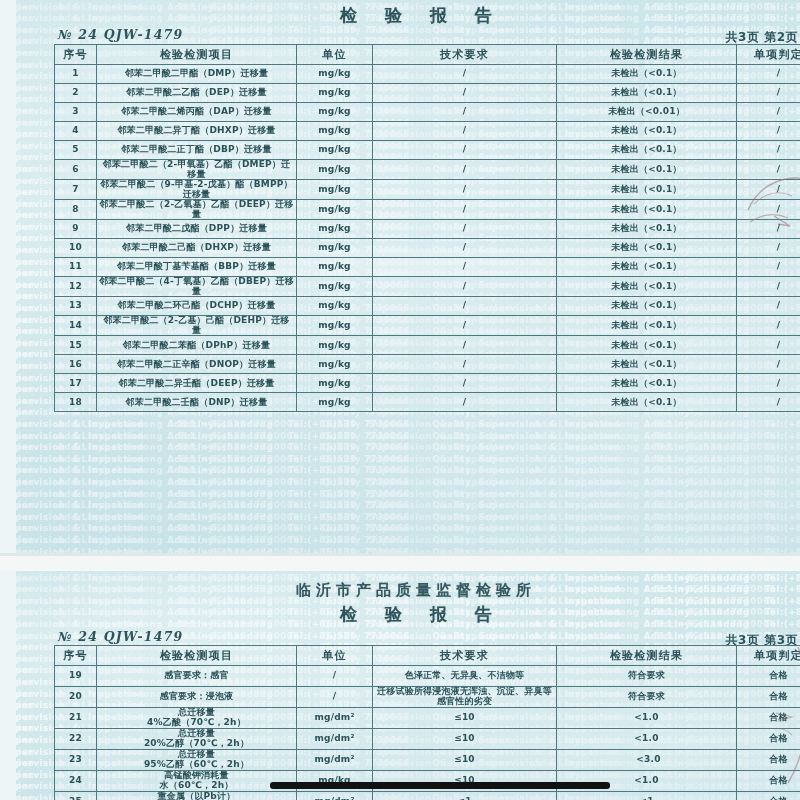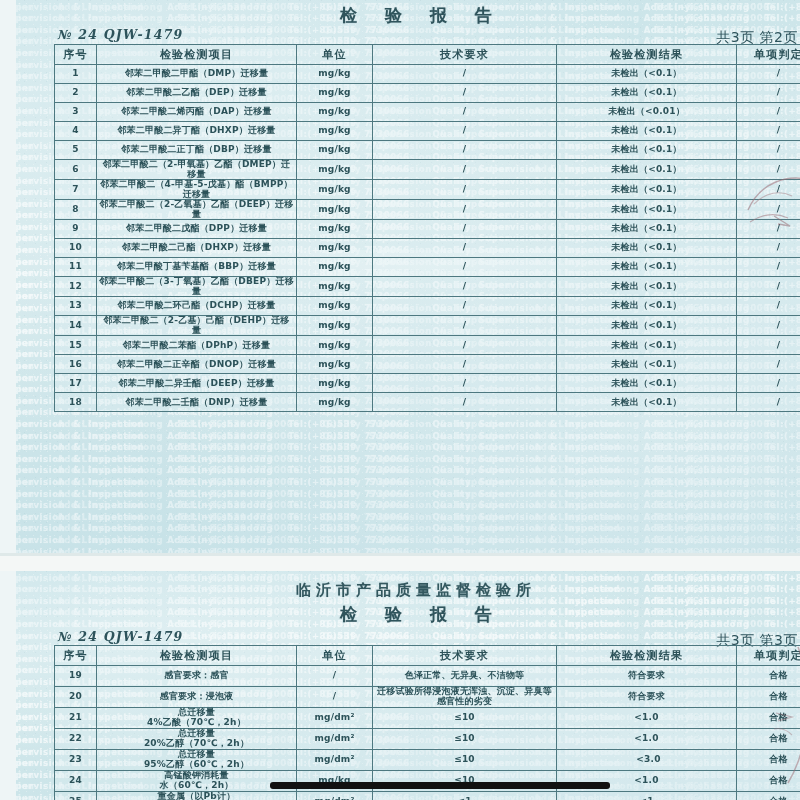--- a/index.html
+++ b/index.html
@@ -77,21 +77,21 @@
   }
   .doc-no{
     position:absolute;
     font-family:"DejaVu Serif","Liberation Serif",serif;
     font-style:italic;font-weight:700;font-size:12.5px;color:#2d535b;
     letter-spacing:1.2px;
   }
   .doc-pages{
     position:absolute;right:18px;
     font-family:"DejaVu Sans","Liberation Sans",sans-serif;
-    font-size:14px;font-weight:400;color:#2f545c;letter-spacing:.5px;
+    font-size:12px;font-weight:700;color:#2f545c;letter-spacing:.5px;
   }
 
   
   table.rpt{
     position:absolute;border-collapse:collapse;
     table-layout:fixed;
     font-family:"DejaVu Sans","Liberation Sans",sans-serif;
     color:#2c5259;
   }
   table.rpt td,table.rpt th{
@@ -212,21 +212,21 @@
             <tr>
               <td class="idx" style="height: 18px;">6</td>
               <td class="item" style="height: 18px;">邻苯二甲酸二（2-甲氧基）乙酯（DMEP）迁移量</td>
               <td class="unit" style="height: 18px;">mg/kg</td>
               <td class="req" style="height: 18px;">/</td>
               <td class="res" style="height: 18px;">未检出（&lt;0.1）</td>
               <td class="verdict" style="height: 18px;">/</td>
             </tr>
             <tr>
               <td class="idx" style="height: 18px;">7</td>
-              <td class="item" style="height: 18px;">邻苯二甲酸二（4-甲基-5-戊基）酯（BMPP）迁移量</td>
+              <td class="item" style="height: 18px;">邻苯二甲酸二（9-甲基-2-戊基）酯（BMPP）迁移量</td>
               <td class="unit" style="height: 18px;">mg/kg</td>
               <td class="req" style="height: 18px;">/</td>
               <td class="res" style="height: 18px;">未检出（&lt;0.1）</td>
               <td class="verdict" style="height: 18px;">/</td>
             </tr>
             <tr>
               <td class="idx" style="height: 18px;">8</td>
               <td class="item" style="height: 18px;">邻苯二甲酸二（2-乙氧基）乙酯（DEEP）迁移量</td>
               <td class="unit" style="height: 18px;">mg/kg</td>
               <td class="req" style="height: 18px;">/</td>
@@ -252,21 +252,21 @@
             <tr>
               <td class="idx" style="height: 18px;">11</td>
               <td class="item" style="height: 18px;">邻苯二甲酸丁基苄基酯（BBP）迁移量</td>
               <td class="unit" style="height: 18px;">mg/kg</td>
               <td class="req" style="height: 18px;">/</td>
               <td class="res" style="height: 18px;">未检出（&lt;0.1）</td>
               <td class="verdict" style="height: 18px;">/</td>
             </tr>
             <tr>
               <td class="idx" style="height: 18px;">12</td>
-              <td class="item" style="height: 18px;">邻苯二甲酸二（3-丁氧基）乙酯（DBEP）迁移量</td>
+              <td class="item" style="height: 18px;">邻苯二甲酸二（4-丁氧基）乙酯（DBEP）迁移量</td>
               <td class="unit" style="height: 18px;">mg/kg</td>
               <td class="req" style="height: 18px;">/</td>
               <td class="res" style="height: 18px;">未检出（&lt;0.1）</td>
               <td class="verdict" style="height: 18px;">/</td>
             </tr>
             <tr>
               <td class="idx" style="height: 18px;">13</td>
               <td class="item" style="height: 18px;">邻苯二甲酸二环己酯（DCHP）迁移量</td>
               <td class="unit" style="height: 18px;">mg/kg</td>
               <td class="req" style="height: 18px;">/</td>

